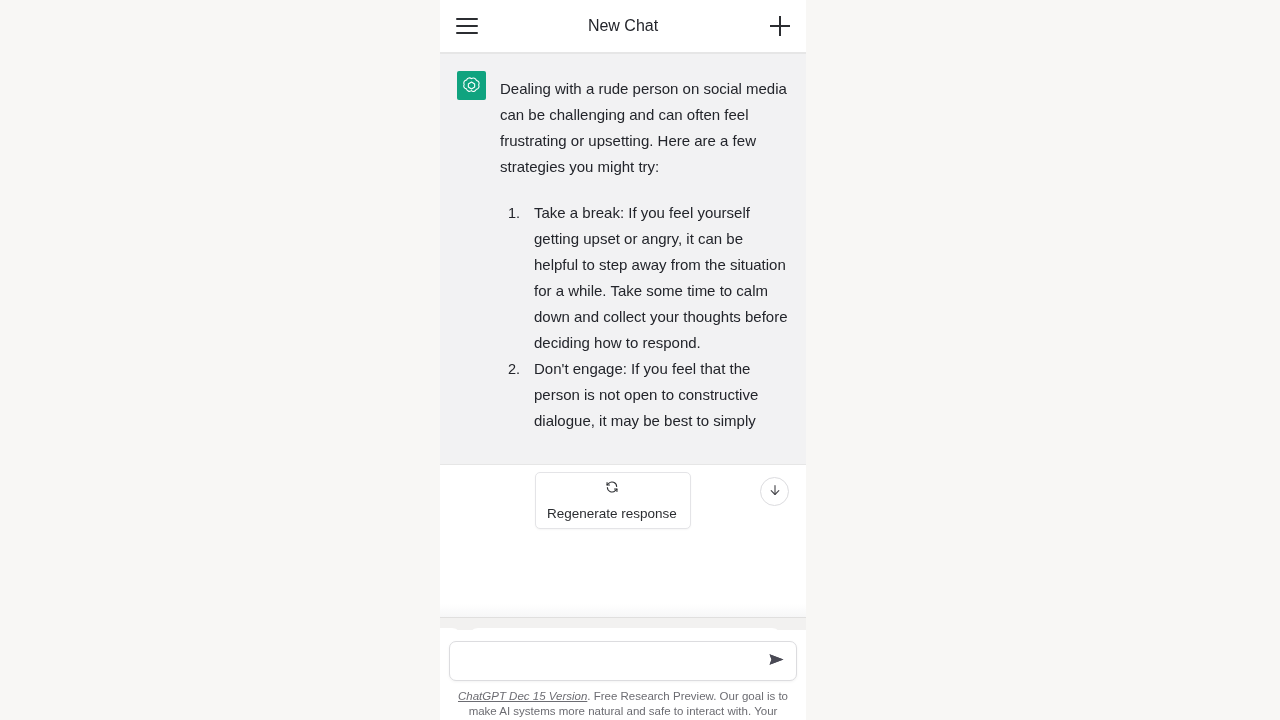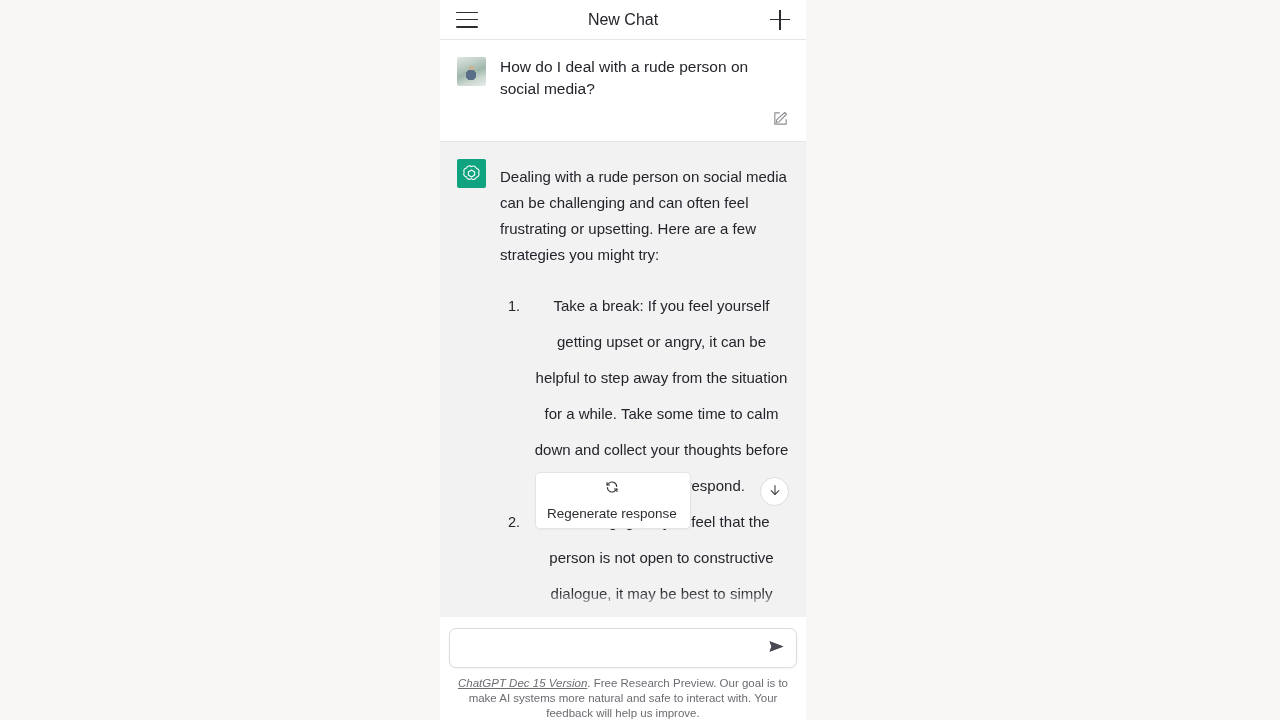--- a/index.html
+++ b/index.html
@@ -23,21 +23,21 @@
     top: 0;
     width: 366px;
     height: 720px;
     background: #ffffff;
     overflow: hidden;
   }
 
   
   #chat-header {
     position: relative;
-    height: 40px;
+    height: 53px;
     background: #ffffff;
     border-bottom: 1px solid #e6e6e6;
     display: flex;
     align-items: center;
     justify-content: space-between;
     padding: 0 16px;
   }
   #chat-header .title {
     position: absolute;
     left: 0; right: 0;
@@ -134,23 +134,22 @@
     margin: 20px 0 0 0;
     padding-left: 0;
     list-style: none;
     counter-reset: li;
   }
   ol.answer-list > li {
     counter-increment: li;
     position: relative;
     padding-left: 34px;
     font-size: 15px;
-    line-height: 36px;
-    color: #23252b;
-    text-align: center;
+    line-height: 26px;
+    color: #23252b;
   }
   ol.answer-list > li::before {
     content: counter(li) ".";
     position: absolute;
     left: 8px;
     top: 0;
     font-size: 14.5px;
     color: #23252b;
   }
 
@@ -340,34 +339,20 @@
       <span></span>
       <span></span>
       <span></span>
     </div>
     <div class="title">New Chat</div>
     <div class="plus-icon"></div>
   </div>
 
   <div id="messages">
 
-    <div class="msg user">
-      <div class="avatar user-avatar"></div>
-      <div class="msg-body">
-        <div class="msg-text">How do I deal with a rude person on social media?</div>
-        <div class="msg-actions">
-          <span>
-            <svg class="edit-icon" viewBox="0 0 24 24" fill="none" stroke="#8e8e93" stroke-width="1.6" stroke-linecap="round" stroke-linejoin="round">
-              <path d="M18 3.5 20.5 6 9.5 17 6 17.5 6.5 14z"></path>
-              <path d="M20 13.5V20H4V4h6.5"></path>
-            </svg>
-          </span>
-        </div>
-      </div>
-    </div>
 
     <div class="msg assistant">
       <div class="avatar assistant-avatar">
         <svg viewBox="0 0 24 24" fill="none" stroke="#ffffff" stroke-width="1.25" stroke-linecap="round" stroke-linejoin="round">
           <path d="M12 4.2c2.1-1.6 5-.5 5.6 2 2.5.3 3.9 3 2.6 5.1 1.2 2.2-.3 4.9-2.8 5.1-.8 2.4-3.8 3.2-5.6 1.5-2.1 1.6-5 .5-5.6-2-2.5-.3-3.9-3-2.6-5.1-1.2-2.2.3-4.9 2.8-5.1.8-2.4 3.8-3.2 5.6-1.5z"></path>
           <path d="M12 8.1 15.6 10.2v3.6L12 15.9 8.4 13.8v-3.6z"></path>
         </svg>
       </div>
       <div class="msg-body">
         <div class="msg-text">Dealing with a rude person on social media can be challenging and can often feel frustrating or upsetting. Here are a few strategies you might try:</div>

